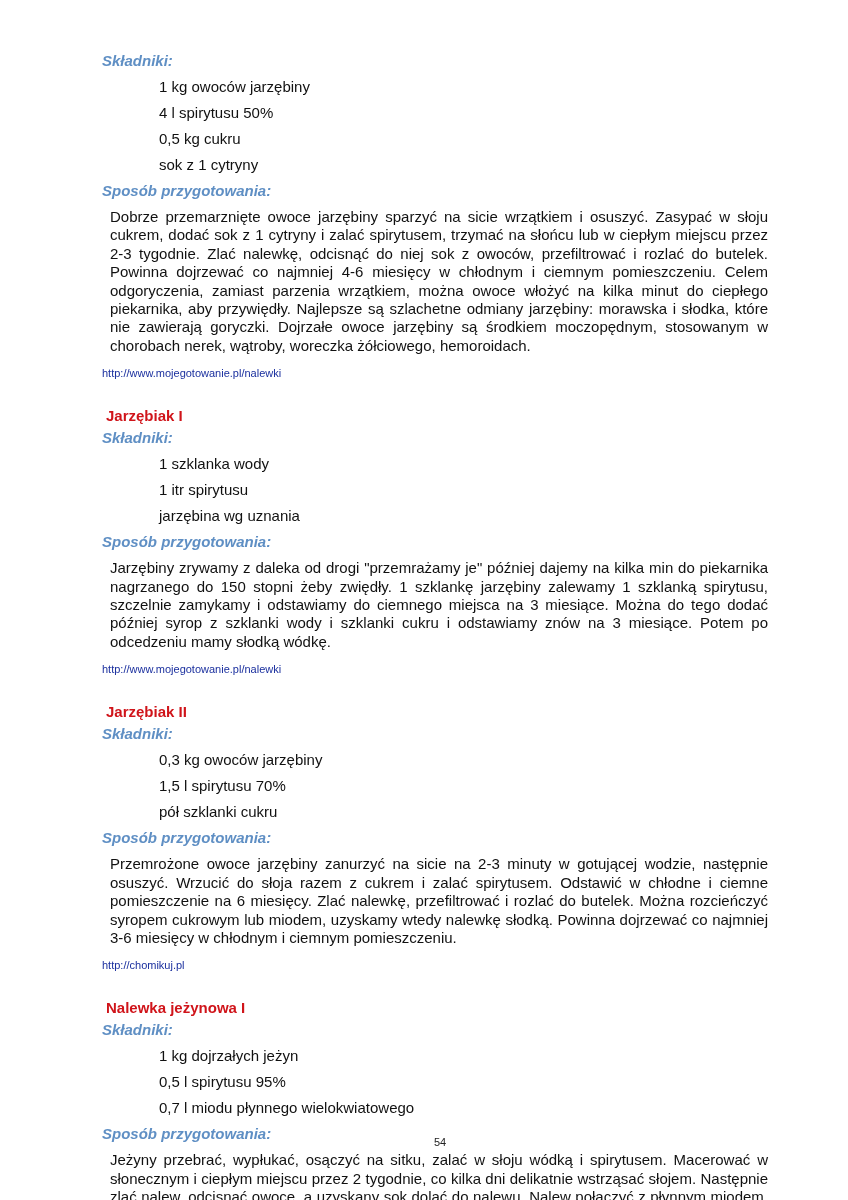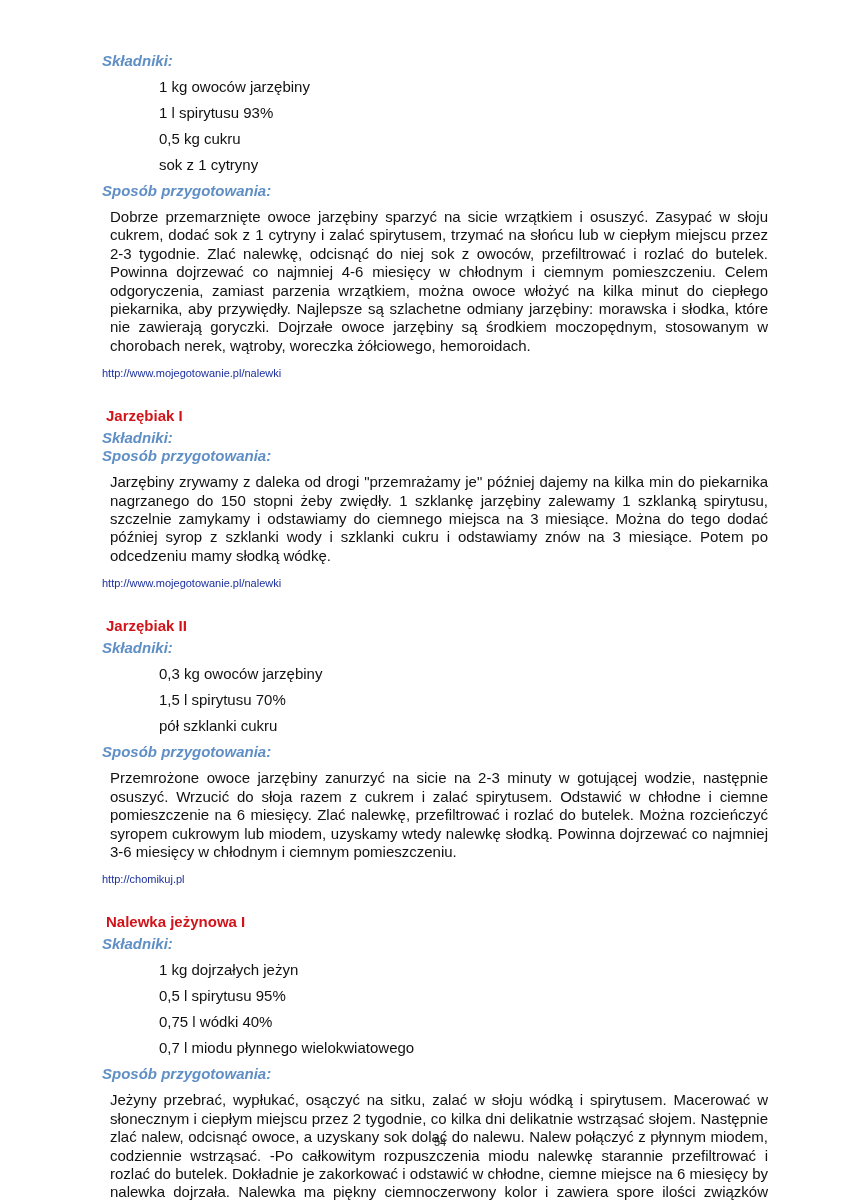--- a/index.html
+++ b/index.html
@@ -22,34 +22,39 @@
 <body>
 
 <div class="watermark">​</div>
 
 <div class="page">
 
   <section>
     <div class="label">Składniki:</div>
     <ul class="ing">
       <li>1 kg owoców jarzębiny</li>
-      <li>1 l spirytusu 93%</li>
+      <li>4 l spirytusu 50%</li>
       <li>0,5 kg cukru</li>
       <li>sok z 1 cytryny</li>
     </ul>
     <div class="label">Sposób przygotowania:</div>
     <p class="body">Dobrze przemarznięte owoce jarzębiny sparzyć na sicie wrzątkiem i osuszyć. Zasypać w słoju cukrem, dodać sok z 1 cytryny i zalać spirytusem, trzymać na słońcu lub w ciepłym miejscu przez 2-3 tygodnie. Zlać nalewkę, odcisnąć do niej sok z owoców, przefiltrować i rozlać do butelek. Powinna dojrzewać co najmniej 4-6 miesięcy w chłodnym i ciemnym pomieszczeniu. Celem odgoryczenia, zamiast parzenia wrzątkiem, można owoce włożyć na kilka minut do ciepłego piekarnika, aby przywiędły. Najlepsze są szlachetne odmiany jarzębiny: morawska i słodka, które nie zawierają goryczki.  Dojrzałe owoce jarzębiny są środkiem moczopędnym, stosowanym w chorobach nerek, wątroby, woreczka żółciowego, hemoroidach.</p>
     <a class="src">http://www.mojegotowanie.pl/nalewki</a>
   </section>
 
   <div class="gap-title"></div>
 
   <section>
     <h2 class="title">Jarzębiak I</h2>
     <div class="label">Składniki:</div>
+    <ul class="ing">
+      <li>1 szklanka wody</li>
+      <li>1 itr spirytusu</li>
+      <li>jarzębina wg uznania</li>
+    </ul>
     <div class="label">Sposób przygotowania:</div>
     <p class="body">Jarzębiny zrywamy z daleka od drogi "przemrażamy je" później dajemy na kilka min do piekarnika nagrzanego do 150 stopni żeby zwiędły. 1 szklankę jarzębiny zalewamy 1 szklanką spirytusu, szczelnie zamykamy i odstawiamy do ciemnego miejsca na 3 miesiące. Można do tego dodać później syrop z szklanki wody i szklanki cukru i odstawiamy znów na 3 miesiące. Potem po odcedzeniu mamy słodką wódkę.</p>
     <a class="src">http://www.mojegotowanie.pl/nalewki</a>
   </section>
 
   <div class="gap-title"></div>
 
   <section>
     <h2 class="title">Jarzębiak II</h2>
     <div class="label">Składniki:</div>
@@ -64,21 +69,20 @@
   </section>
 
   <div class="gap-title"></div>
 
   <section>
     <h2 class="title">Nalewka jeżynowa I</h2>
     <div class="label">Składniki:</div>
     <ul class="ing">
       <li>1 kg dojrzałych jeżyn</li>
       <li>0,5 l spirytusu 95%</li>
-      <li>0,75 l wódki 40%</li>
       <li>0,7 l miodu płynnego wielokwiatowego</li>
     </ul>
     <div class="label">Sposób przygotowania:</div>
     <p class="body">Jeżyny przebrać, wypłukać, osączyć na sitku, zalać w słoju wódką i spirytusem. Macerować w słonecznym i ciepłym miejscu przez 2 tygodnie, co kilka dni delikatnie wstrząsać słojem. Następnie zlać nalew, odcisnąć owoce, a uzyskany sok dolać do nalewu. Nalew połączyć z płynnym miodem, codziennie wstrząsać. -Po całkowitym rozpuszczenia miodu nalewkę starannie przefiltrować i rozlać do butelek. Dokładnie je zakorkować i odstawić w chłodne, ciemne miejsce na 6 miesięcy by nalewka dojrzała. Nalewka ma piękny ciemnoczerwony kolor i zawiera spore ilości związków mineralnych: miedzi, fosforu, żelaza, magnezu i innych. Bardziej aromatyczne są dzikie odmiany jeżyn. Część wódki (szklankę) można zastąpić rumem, uzyskamy wtedy nalewkę bardziej aromatyczną.</p>
   </section>
 </div>
 
 <div class="page-num">54</div>
 
 </body></html>

